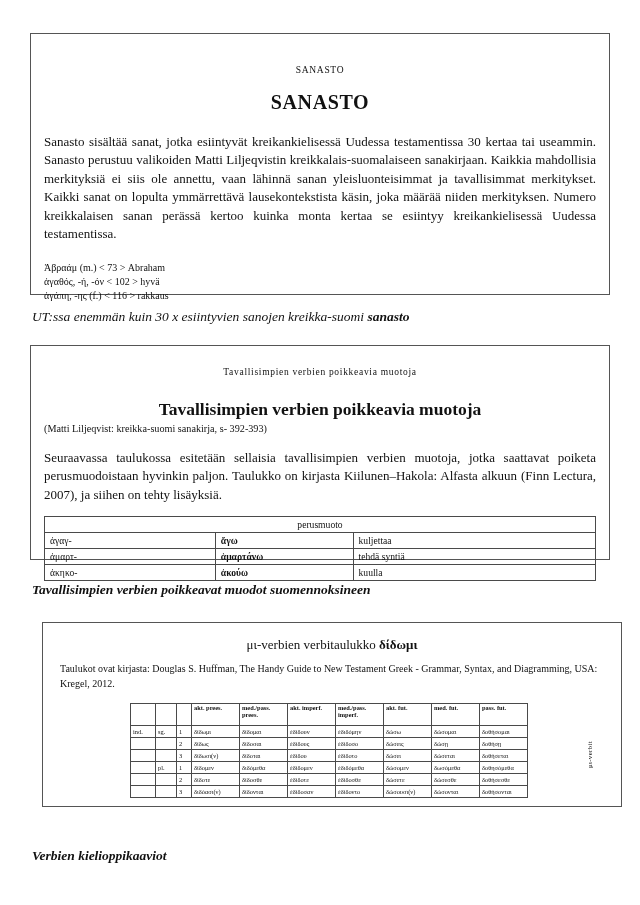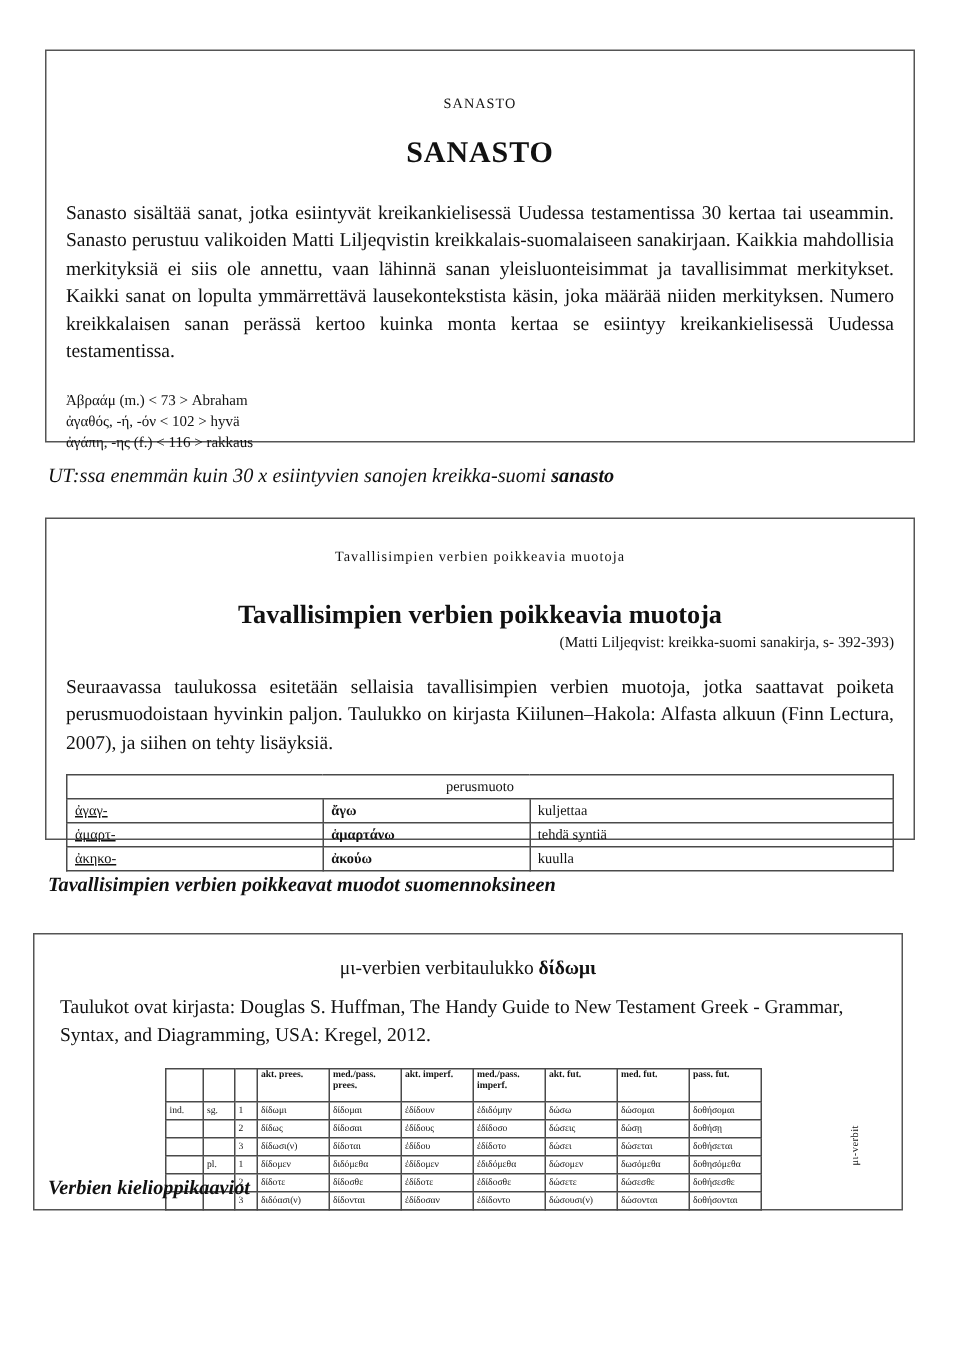--- a/index.html
+++ b/index.html
@@ -76,52 +76,52 @@
 
   
   #box-poikkeavat { left: 30px; top: 345px; width: 580px; height: 215px; }
   .doc-title-2 {
     text-align: center;
     font-size: 17.5px;
     font-weight: bold;
     margin-top: 22px;
   }
   .subtitle {
-    text-align: right;
+    text-align: left;
     font-size: 10.2px;
     margin-top: 3px;
   }
   table.perusmuoto {
     border-collapse: collapse;
     width: 100%;
     margin-top: 12px;
     font-size: 9.6px;
   }
   table.perusmuoto td {
     border: 1px solid #4a4a4a;
     padding: 1px 5px;
     height: 13px;
     vertical-align: middle;
   }
   table.perusmuoto td.head {
     text-align: center;
   }
-  .col-a { width: 31%; text-decoration: underline; }
+  .col-a { width: 31%; }
   .col-b { width: 25%; font-weight: bold; }
 
   
-  #box-miverbit { left: 22px; top: 622px; width: 580px; height: 185px; }
+  #box-miverbit { left: 42px; top: 622px; width: 580px; height: 185px; }
   .doc-title-3 {
     text-align: center;
     font-size: 13px;
     margin-top: 14px;
   }
   .doc-title-3 b { font-weight: bold; }
   .source-note {
-    font-size: 13px;
+    font-size: 10px;
     line-height: 1.45;
     margin-top: 9px;
     padding: 0 4px;
   }
   .verbtable-wrap {
     position: relative;
     margin-top: 12px;
     padding-left: 74px;
     padding-right: 80px;
   }
@@ -326,17 +326,17 @@
               <td>δώσουσι(ν)</td>
               <td>δώσονται</td>
               <td>δοθήσονται</td>
             </tr>
           </tbody>
         </table>
       </div>
     </div>
   </div>
 
-  <div class="caption" style="top:784px;">
+  <div class="caption" style="top:848px;">
     <span>Verbien kielioppikaaviot</span>
   </div>
 
 </div>
 
 </body></html>

